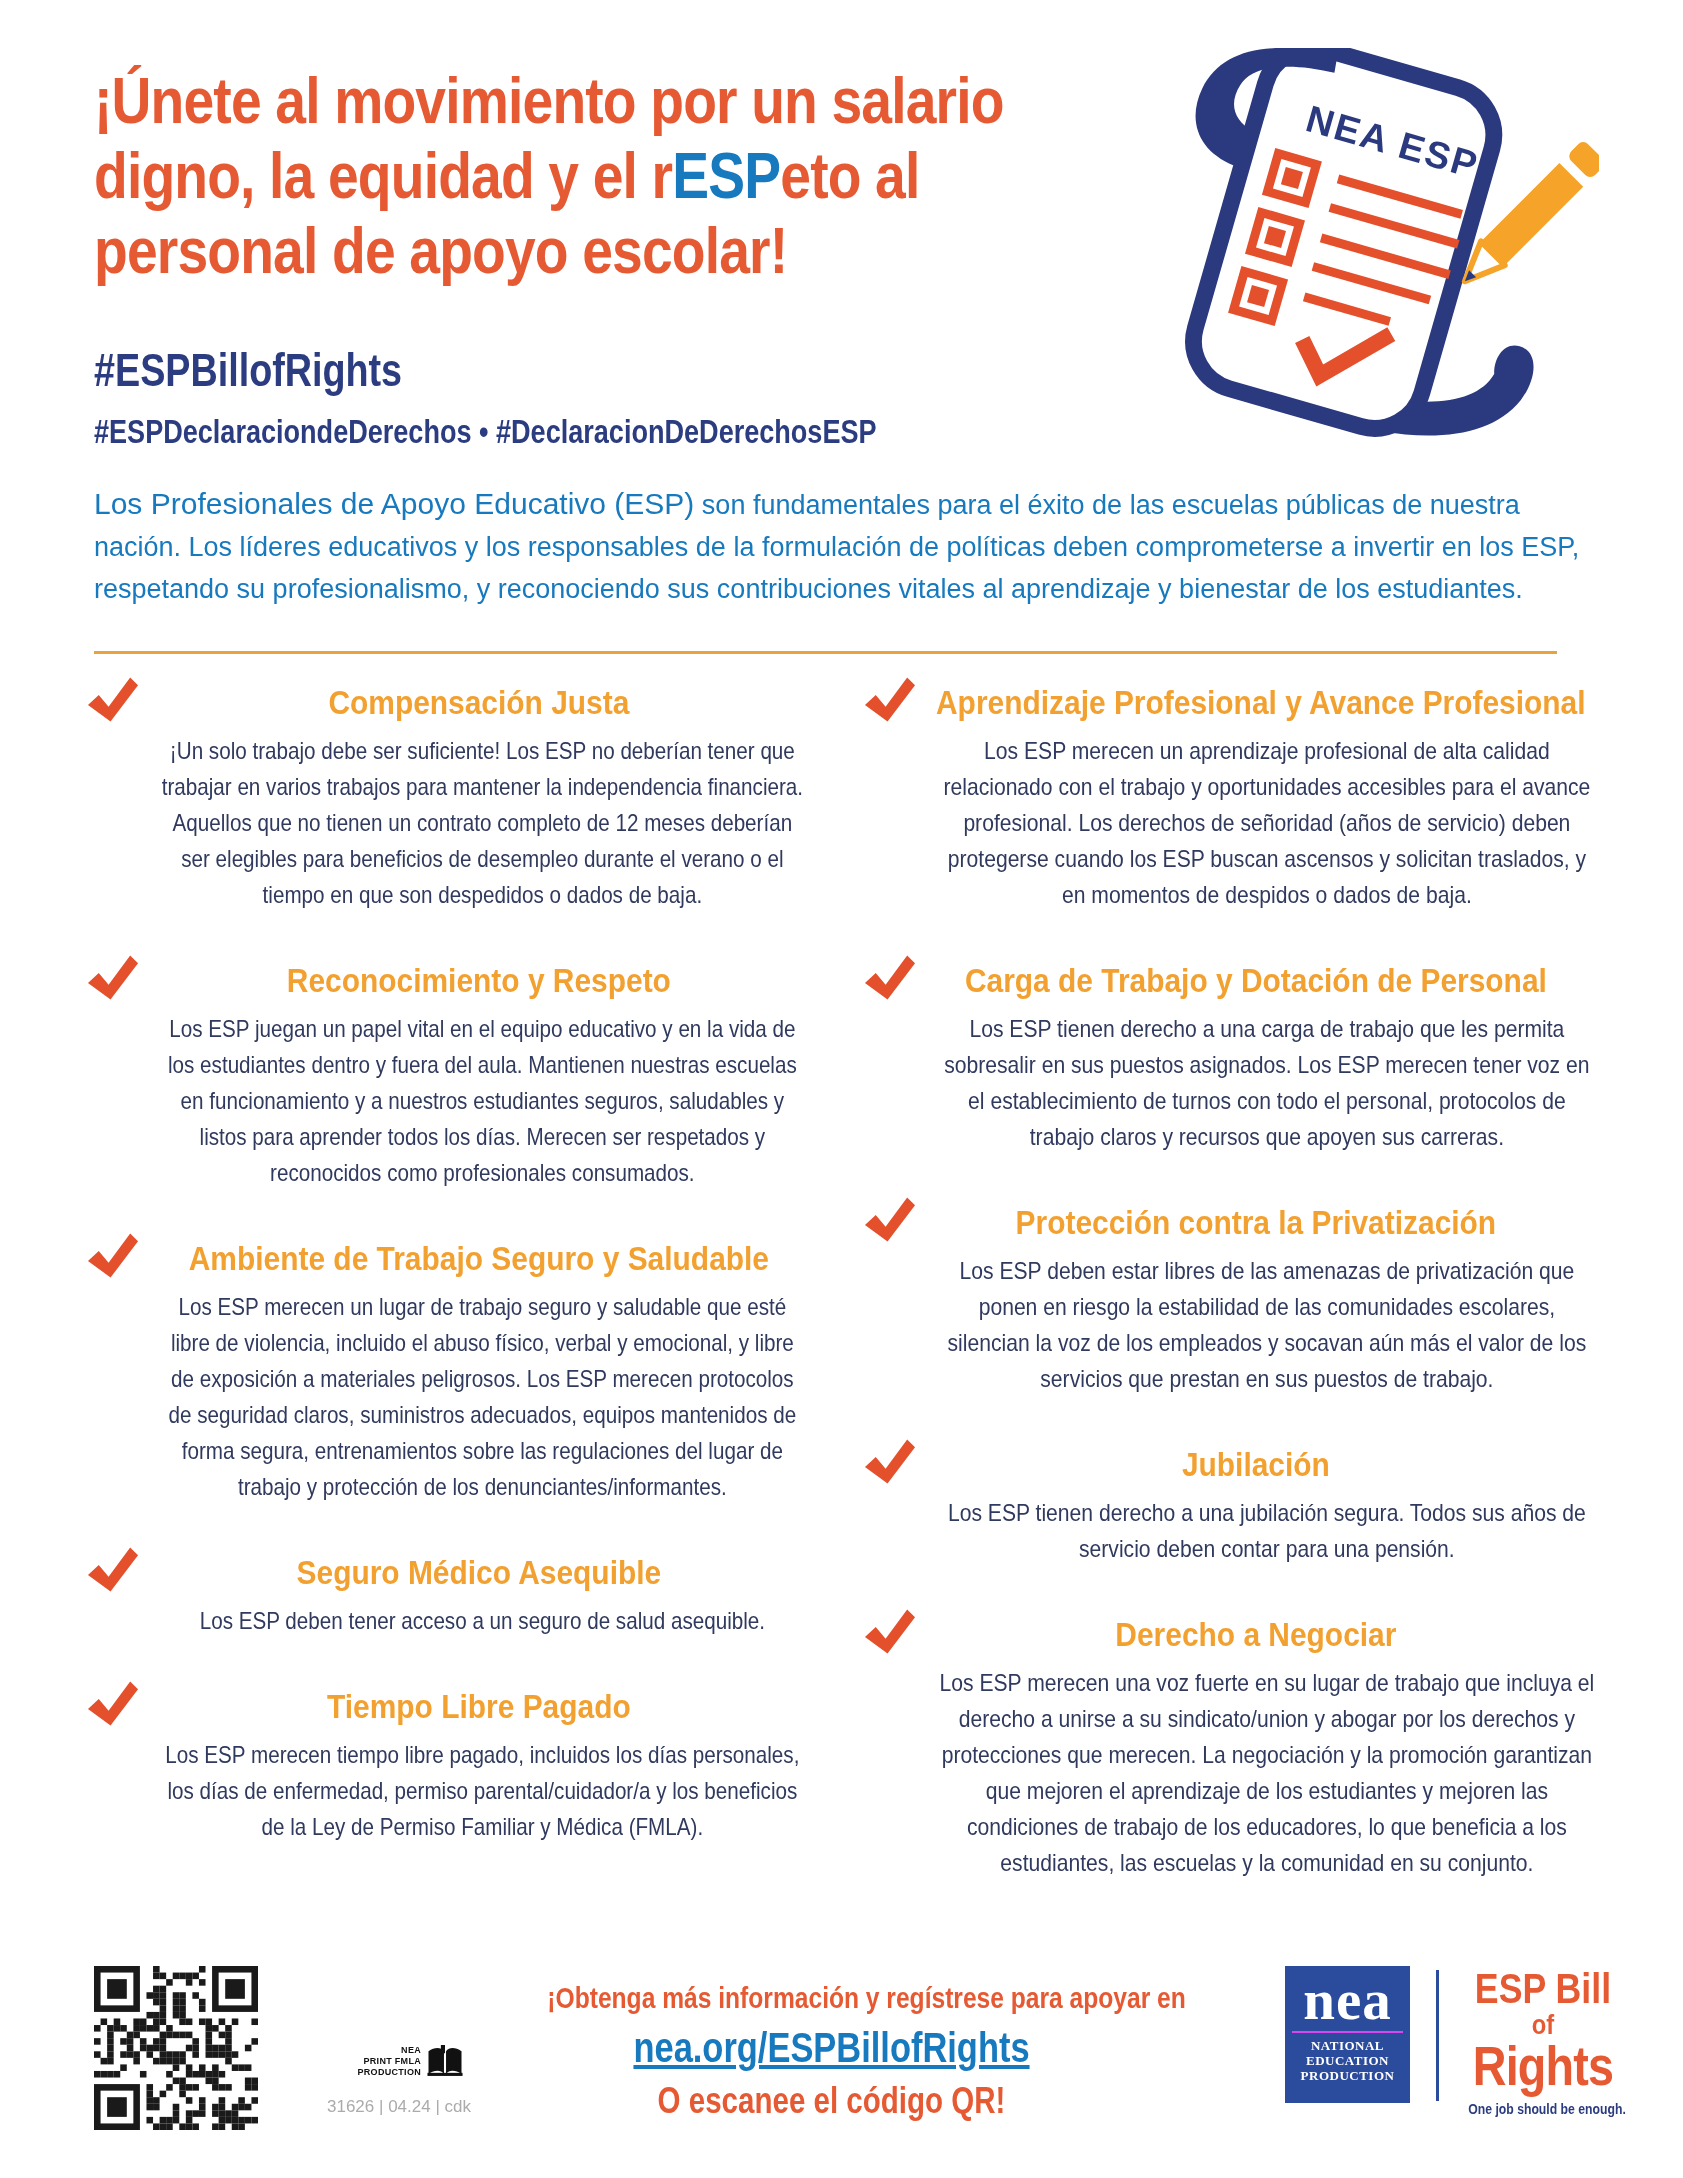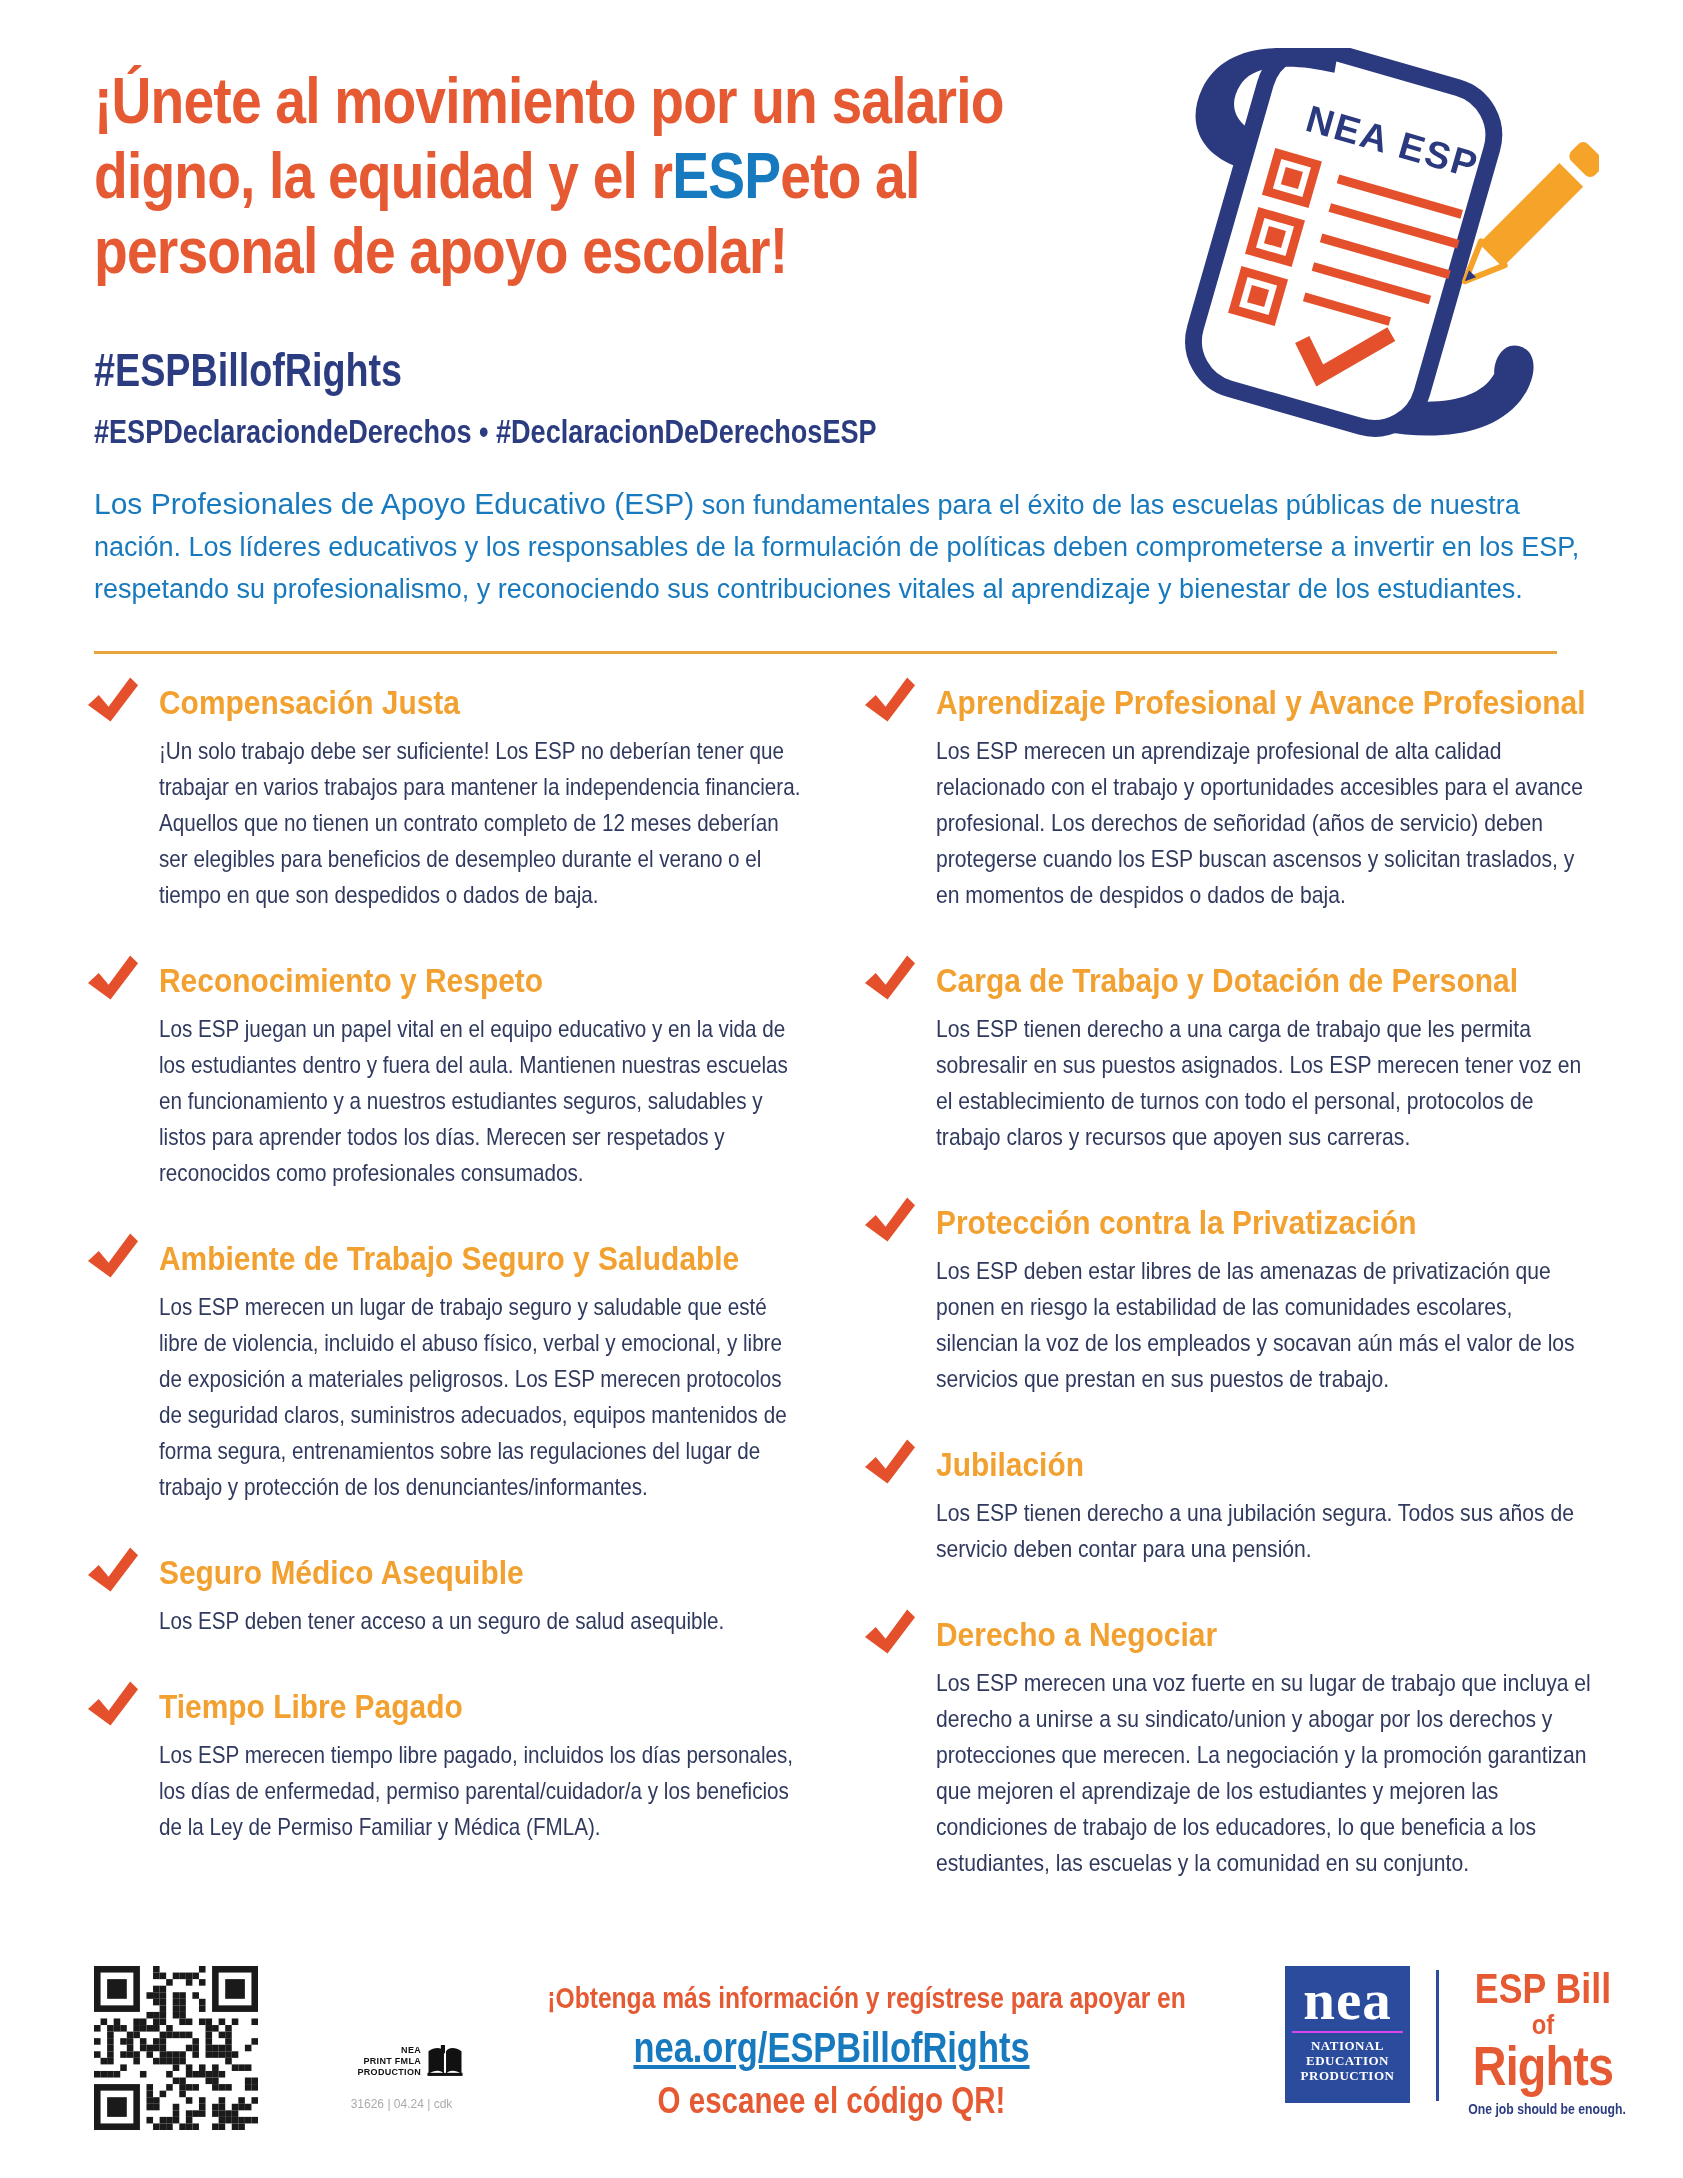--- a/index.html
+++ b/index.html
@@ -28,42 +28,42 @@
   .illu svg{width:100%;height:100%;}
 
   
   .intro{position:absolute;left:94px;top:483px;width:1515px;font-size:27px;line-height:42px;
          color:var(--blue);}
   .intro .lead{font-weight:normal;font-size:30px;}
 
   .divider{position:absolute;left:94px;top:651px;width:1463px;height:3px;background:var(--divider);}
 
   
-  .col{position:absolute;top:679px;width:792px;}
+  .col{position:absolute;top:679px;width:792px;text-align:center;}
   .col-left{left:94px;}
   .col-right{left:871px;}
   .section{position:relative;padding-left:65px;margin-bottom:44px;}
   .check{position:absolute;left:-8px;top:-4px;width:53px;height:48px;}
   .check svg{width:53px;height:48px;}
   .sec-heading{margin:0 0 8px 0;font-size:34px;line-height:46px;font-weight:bold;color:var(--gold);
                white-space:nowrap;transform:scaleX(.88);transform-origin:left top;}
   .sec-body{margin:0;font-size:24px;line-height:36px;color:var(--body);
             transform:scaleX(.88);transform-origin:left top;}
   .col-left .sec-body{width:752px;transform:scaleX(.86);}
   .col-right .sec-body{width:752px;}
 
   
   .qr{position:absolute;left:94px;top:1966px;width:164px;height:164px;}
   .qr svg{width:100%;height:100%;}
   .printlogo{position:absolute;left:335px;top:2045px;width:129px;display:flex;align-items:center;gap:5px;}
   .printlogo .pl-lines{flex:1;text-align:right;font-size:9px;line-height:11px;font-weight:bold;color:#111;
                        letter-spacing:0.3px;}
   .printlogo svg{width:38px;height:33px;flex:none;}
-  .printcode{position:absolute;left:327px;top:2097px;width:149px;text-align:center;
-             font-size:12px;color:var(--gray);}
+  .printcode{position:absolute;left:327px;top:2097px;width:149px;
+             font-size:17px;color:var(--gray);}
 
   .cta{position:absolute;left:485px;top:1980px;width:693px;text-align:center;font-weight:bold;
        transform:scaleX(.82);transform-origin:center top;white-space:nowrap;}
   .cta .cta1{font-size:30px;line-height:36px;color:var(--orange);}
   .cta .cta2{display:inline-block;font-size:42px;line-height:48px;color:var(--blue);
              text-decoration:underline;margin-top:8px;}
   .cta .cta3{font-size:36px;line-height:42px;color:var(--orange);margin-top:8px;}
 
   .nealogo{position:absolute;left:1285px;top:1966px;width:125px;height:137px;background:var(--neablue);
            color:#fff;text-align:center;box-sizing:border-box;padding-top:4px;}

